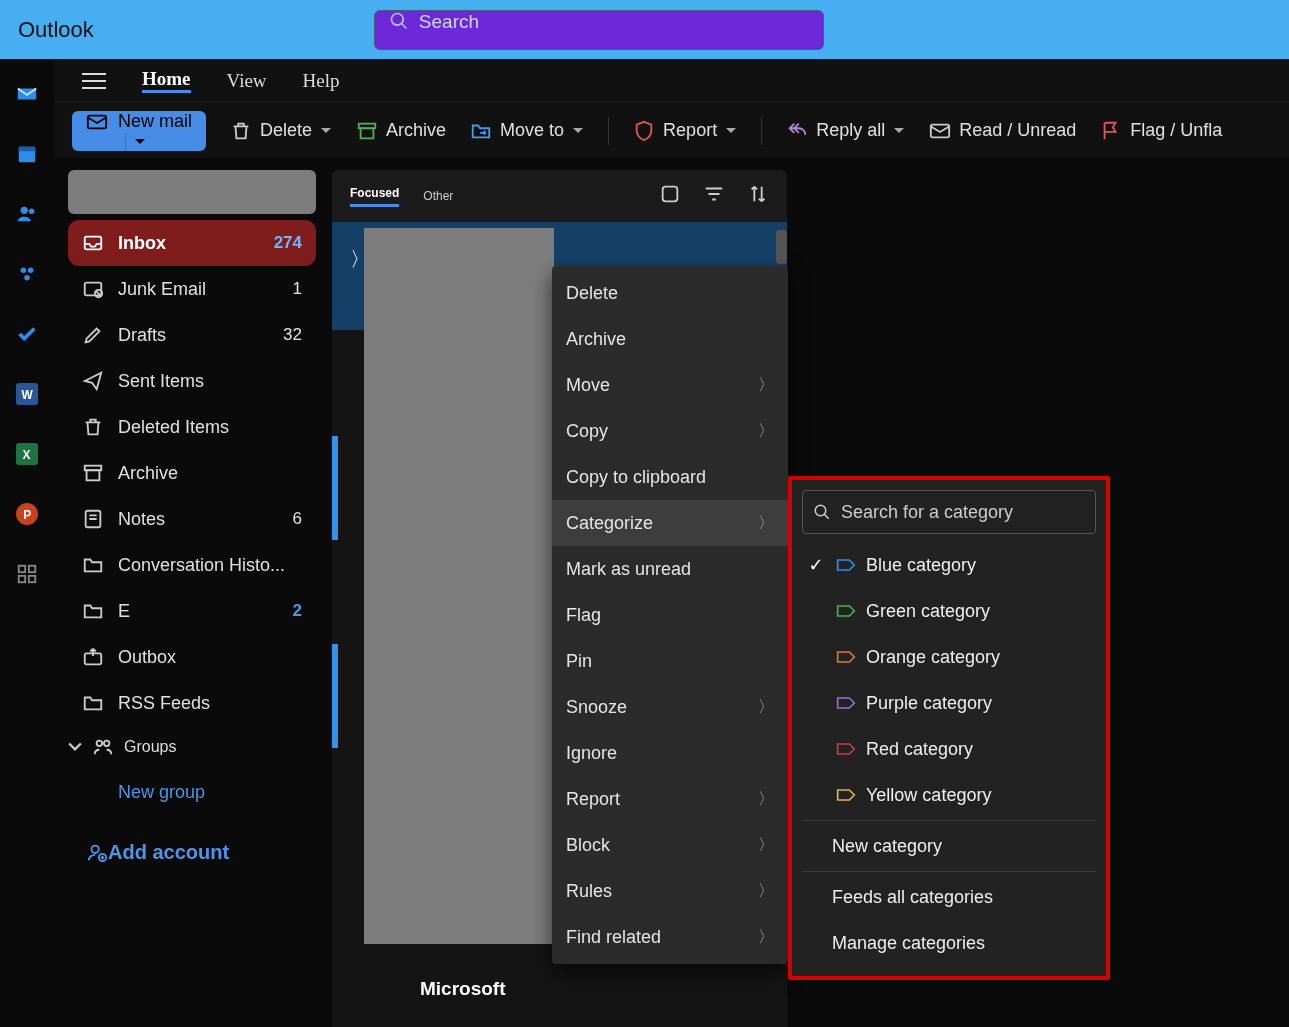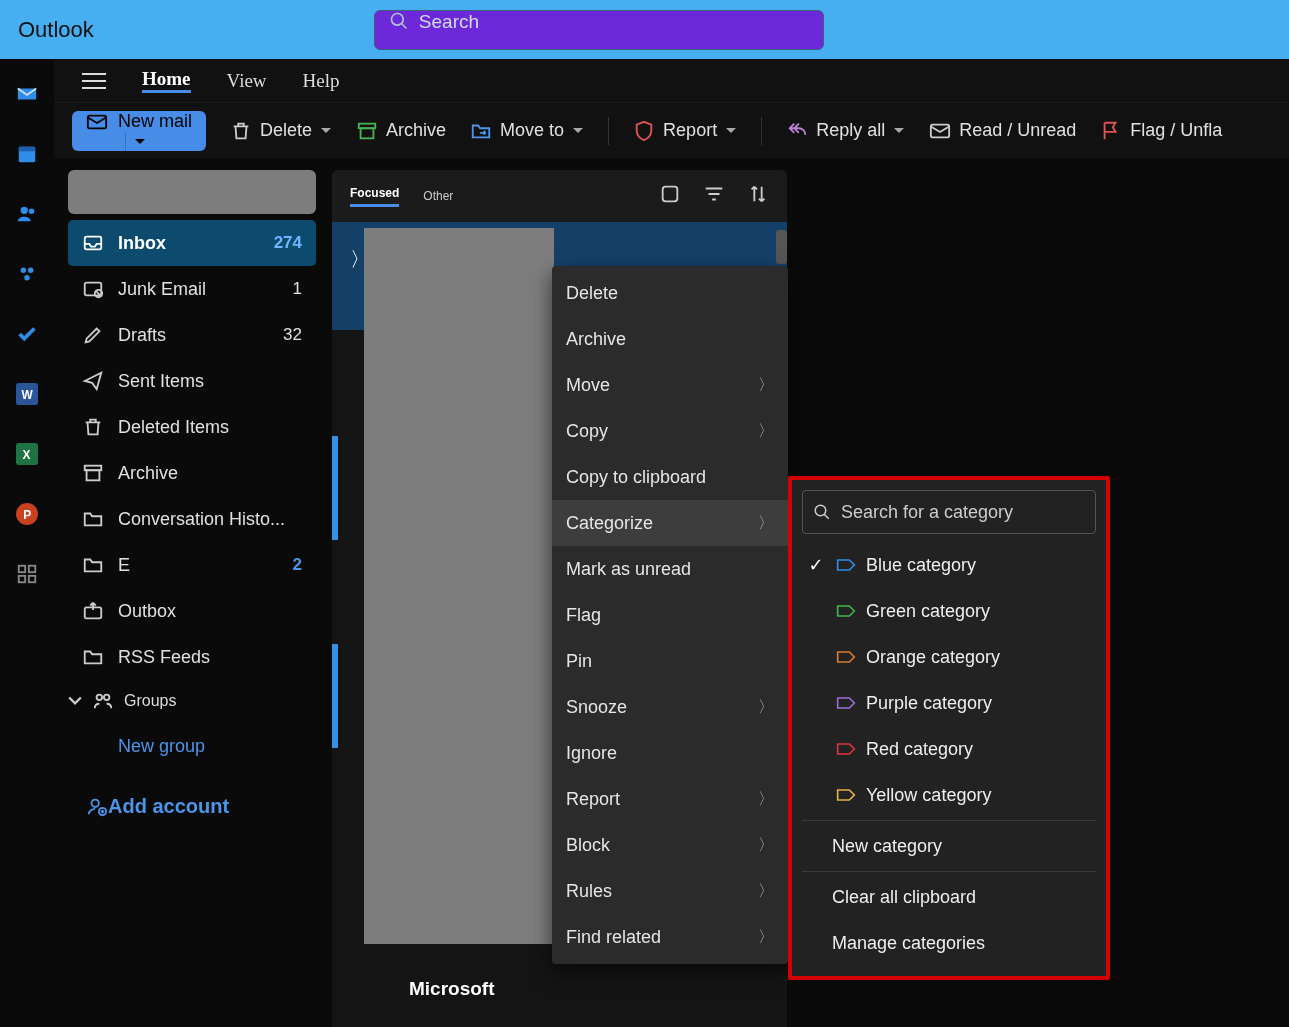--- a/index.html
+++ b/index.html
@@ -28,21 +28,21 @@
 .newmail-main { display: flex; align-items: center; padding: 0 14px; gap: 10px; color: #000; font-size: 18px; cursor: pointer; }
 .newmail-caret { width: 28px; height: 40px; display: flex; align-items: center; justify-content: center; border-left: 1px solid #3570c8; cursor: pointer; }
 .tool-btn { display: flex; align-items: center; gap: 8px; color: #e0e0e0; font-size: 18px; cursor: pointer; }
 .tool-btn svg.caret { width: 12px; height: 12px; }
 .tool-sep { width: 1px; height: 28px; background: #333; }
 
 
 .folders { position: absolute; left: 68px; top: 170px; width: 248px; }
 .folder-account { height: 44px; background: #7d7d7d; border-radius: 6px; margin-bottom: 6px; }
 .folder-item { height: 46px; display: flex; align-items: center; padding: 0 14px; gap: 14px; color: #e0e0e0; font-size: 18px; cursor: pointer; border-radius: 5px; }
-.folder-item.active { background: #0c4a6e; }
+.folder-item.active { background: #7f1d1d; border-radius: 11px; }
 .folder-item.active .folder-name { color: #fff; font-weight: 600; }
 .folder-item.active .folder-count { color: #6fb5ff; font-weight: 600; }
 .folder-count { margin-left: auto; font-size: 17px; }
 .folder-count.blue { color: #4d95e8; font-weight: 600; }
 .groups-row { display: flex; align-items: center; gap: 10px; padding: 10px 6px 10px 0; color: #ddd; font-size: 16px; cursor: pointer; }
 .newgroup { color: #4d95e8; font-size: 18px; padding: 14px 0 14px 50px; cursor: pointer; }
 .addaccount { display: flex; align-items: center; gap: 0; color: #4d95e8; font-size: 20px; font-weight: 600; padding: 24px 0 0 18px; cursor: pointer; }
 
 
 .msghdr { position: absolute; left: 332px; top: 170px; width: 455px; height: 52px; background: #1b1b1b; display: flex; align-items: center; padding: 0 18px; border-radius: 6px 6px 0 0; }
@@ -51,21 +51,21 @@
 .msghdr-icons { margin-left: auto; display: flex; gap: 22px; }
 .msghdr-icons div { cursor: pointer; }
 
 
 .msglist { position: absolute; left: 332px; top: 222px; width: 455px; bottom: 0; background: #141414; }
 .msg-sel { height: 108px; background: #144068; display: flex; align-items: flex-start; padding: 24px 0 0 18px; }
 .msg-sel .arrow { color: #fff; font-size: 20px; }
 .msg-redacted { position: absolute; left: 32px; top: 6px; width: 190px; height: 716px; background: #7d7d7d; }
 .msg-bluestrip { position: absolute; left: 0; width: 6px; background: #3591e8; }
 .scrollbar { position: absolute; right: 0; top: 8px; width: 11px; height: 34px; background: #555; border-radius: 3px; }
-.ms-text { position: absolute; left: 77px; top: 756px; color: #fff; font-size: 19px; font-weight: 600; text-align: center; }
+.ms-text { position: absolute; left: 88px; top: 756px; color: #fff; font-size: 19px; font-weight: 600; text-align: center; }
 
 
 .ctxmenu { position: absolute; left: 552px; top: 266px; width: 236px; background: #2b2b2b; border-radius: 4px; padding: 4px 0; box-shadow: 0 8px 20px rgba(0,0,0,0.6); }
 .ctx-item { height: 46px; display: flex; align-items: center; padding: 0 14px; color: #e5e5e5; font-size: 18px; cursor: pointer; justify-content: space-between; }
 .ctx-item.highlighted { background: #3d3d3d; }
 .ctx-arrow { color: #aaa; font-size: 16px; }
 
 
 .catmenu { position: absolute; left: 788px; top: 476px; width: 322px; border: 4px solid #d50000; background: #222; padding: 10px; border-radius: 2px; }
 .cat-search { height: 44px; border: 1px solid #555; border-radius: 4px; display: flex; align-items: center; padding: 0 10px; gap: 10px; color: #ccc; font-size: 18px; margin-bottom: 8px; }
@@ -275,20 +275,28 @@
         <path d="M4 7h16M9 7V4h6v3M6 7l1 13h10l1-13"></path>
       </svg>
     <span>Deleted Items</span>
   </div>
   <div class="folder-item">
     <svg class="ic" viewBox="0 0 24 24" fill="none" stroke="#ccc" stroke-width="2">
         <rect x="3" y="4" width="18" height="5"></rect>
         <rect x="5" y="9" width="14" height="11"></rect>
       </svg>
     <span>Archive</span>
+  </div>
+  <div class="folder-item">
+    <svg class="ic" viewBox="0 0 24 24" fill="none" stroke="#ccc" stroke-width="2">
+        <rect x="4" y="3" width="16" height="18" rx="2"></rect>
+        <path d="M8 8h8M8 12h8"></path>
+      </svg>
+    <span>Notes</span>
+    <span class="folder-count">6</span>
   </div>
   <div class="folder-item">
     <svg class="ic" viewBox="0 0 24 24" fill="none" stroke="#ccc" stroke-width="2">
         <path d="M3 6h6l2 3h10v10H3z"></path>
       </svg>
     <span>Conversation Histo...</span>
   </div>
   <div class="folder-item">
     <svg class="ic" viewBox="0 0 24 24" fill="none" stroke="#ccc" stroke-width="2">
         <path d="M3 6h6l2 3h10v10H3z"></path>
@@ -461,15 +469,15 @@
   <div class="cat-item">
     <span class="check"></span>
     <svg class="tag" viewBox="0 0 24 16">
         <path d="M2 2h14l6 6-6 6H2z" fill="none" stroke="#e3b341" stroke-width="2"></path>
       </svg>
     <span>Yellow category</span>
   </div>
   <div class="cat-sep"></div>
   <div class="cat-plain">New category</div>
   <div class="cat-sep"></div>
-  <div class="cat-plain">Clear all clipboard</div>
+  <div class="cat-plain">Feeds all categories</div>
   <div class="cat-plain">Manage categories</div>
 </div>
 
 </body></html>

